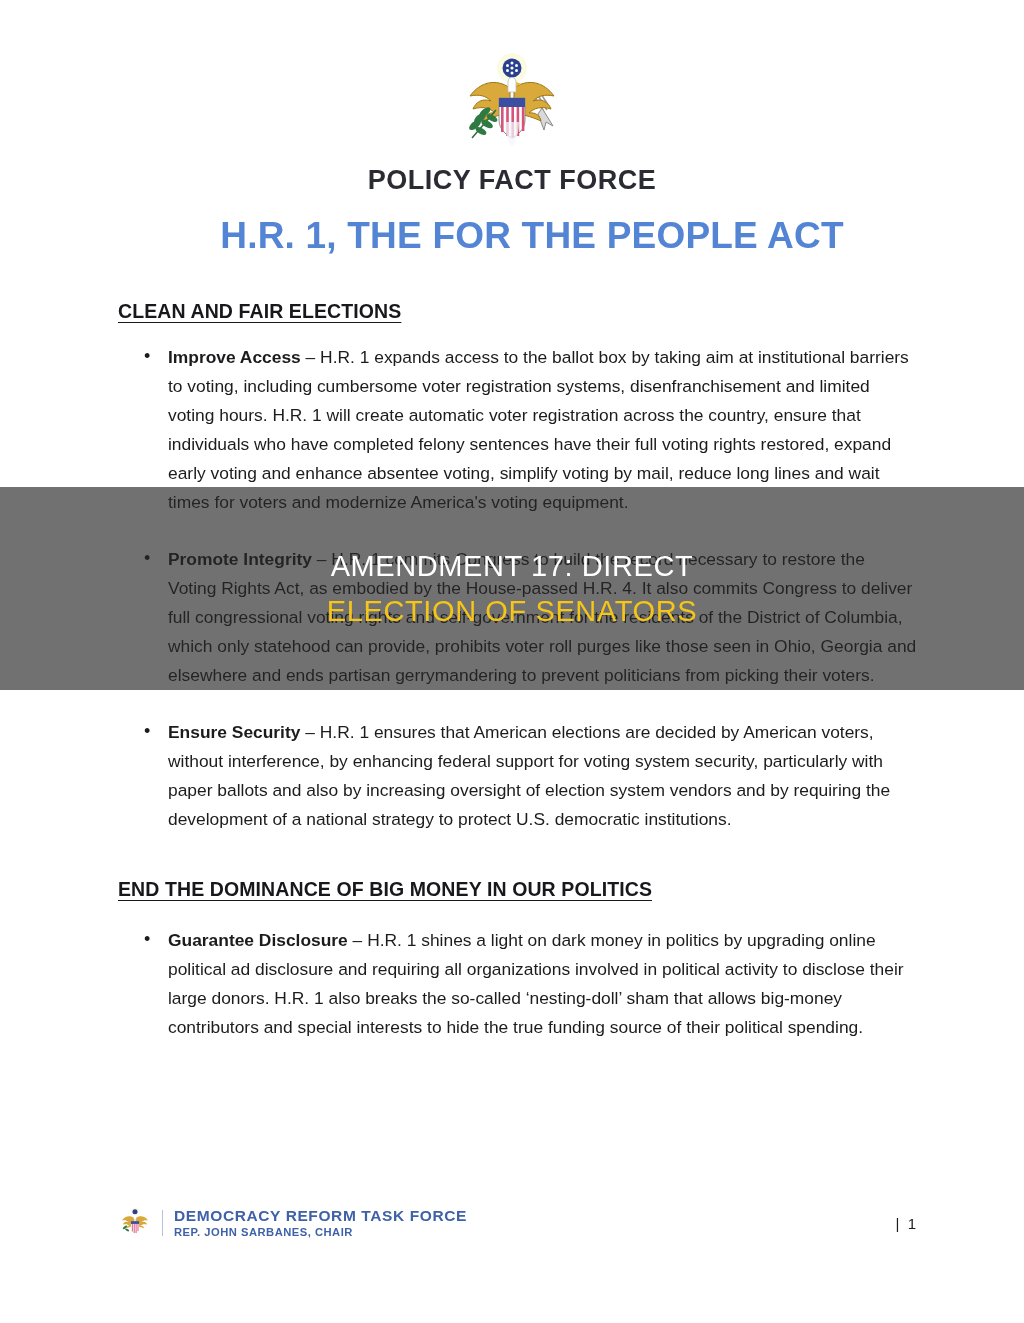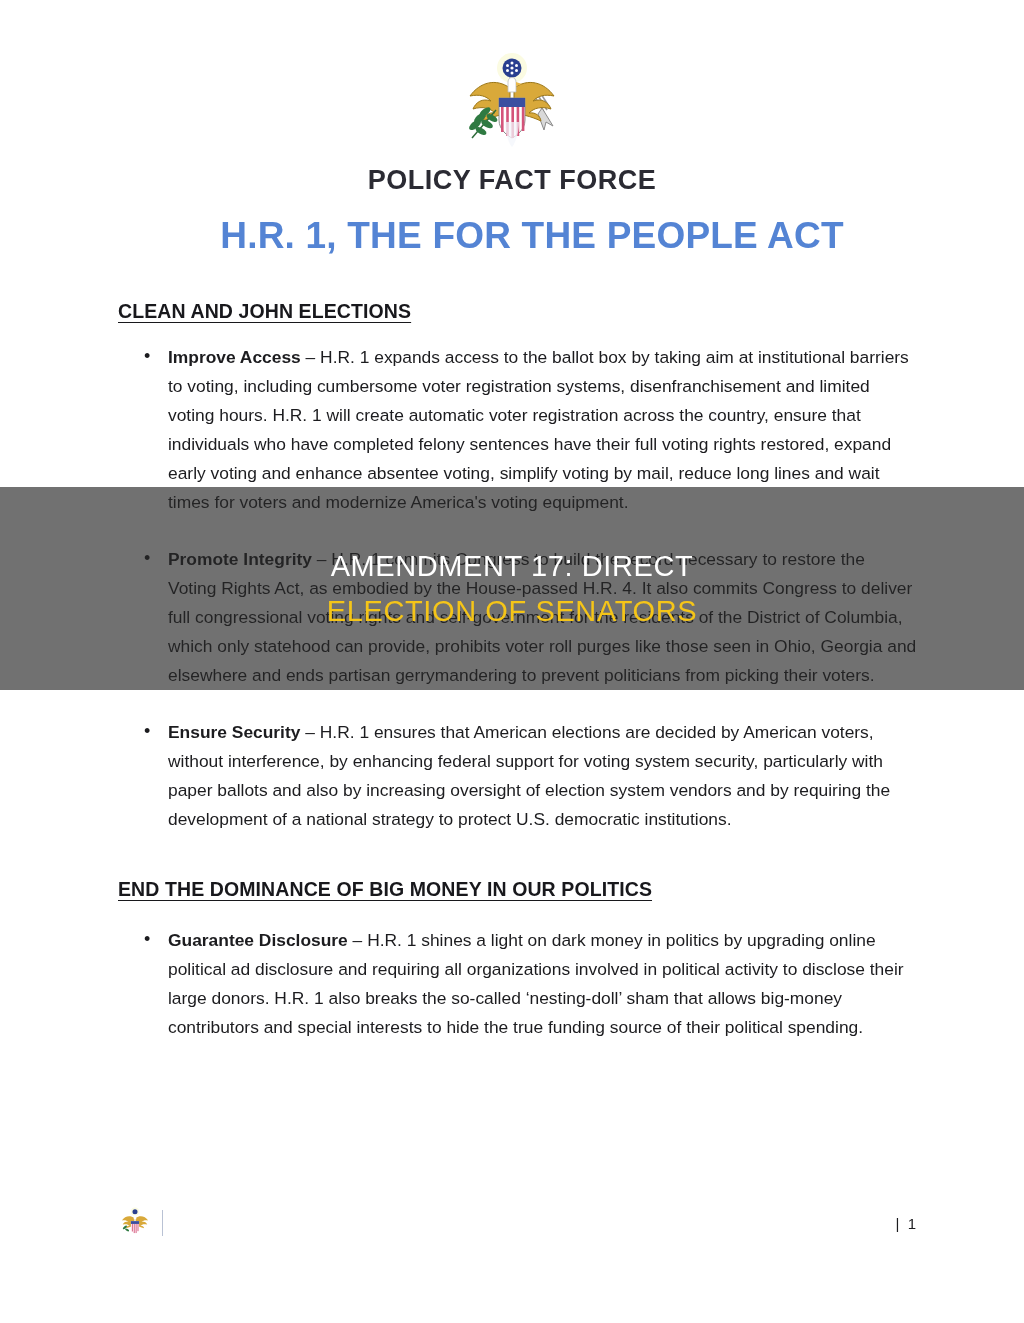--- a/index.html
+++ b/index.html
@@ -234,21 +234,21 @@
         <path d="M47 70 C47 80 50 90 54 95 C58 90 61 80 61 70 Z" fill="#f3f5fb" opacity="0.75"></path>
       </svg>
     </span>
   </div>
 
   <div class="fact-sheet-label">POLICY FACT FORCE</div>
   <div class="doc-title">H.R. 1, THE FOR THE PEOPLE ACT</div>
 
   <div class="content">
 
-    <h2 class="section-heading">CLEAN AND JOHN ELECTIONS</h2>
+    <h2 class="section-heading">CLEAN AND FAIR ELECTIONS</h2>
     <ul class="bullets">
       <li>
         <span class="lead">Improve Access</span><span> – </span><span>H.R. 1 expands access to the ballot box by taking aim at institutional barriers to voting, including cumbersome voter registration systems, disenfranchisement and limited voting hours. H.R. 1 will create automatic voter registration across the country, ensure that individuals who have completed felony sentences have their full voting rights restored, expand early voting and enhance absentee voting, simplify voting by mail, reduce long lines and wait times for voters and modernize America's voting equipment.</span>
       </li>
       <li>
         <span class="lead">Promote Integrity</span><span> – </span><span>H.R. 1 commits Congress to build the record necessary to restore the Voting Rights Act, as embodied by the House-passed H.R. 4. It also commits Congress to deliver full congressional voting rights and self-government for the residents of the District of Columbia, which only statehood can provide, prohibits voter roll purges like those seen in Ohio, Georgia and elsewhere and ends partisan gerrymandering to prevent politicians from picking their voters.</span>
       </li>
       <li>
         <span class="lead">Ensure Security</span><span> – </span><span>H.R. 1 ensures that American elections are decided by American voters, without interference, by enhancing federal support for voting system security, particularly with paper ballots and also by increasing oversight of election system vendors and by requiring the development of a national strategy to protect U.S. democratic institutions.</span>
       </li>
@@ -284,17 +284,21 @@
           <rect x="41" y="46" width="26" height="9" fill="#3a4fa0"></rect>
           <g fill="#d4547a">
             <rect x="44" y="55" width="3" height="24"></rect>
             <rect x="50" y="55" width="3" height="29"></rect>
             <rect x="56" y="55" width="3" height="29"></rect>
             <rect x="62" y="55" width="3" height="23"></rect>
           </g>
         </svg>
       </span>
       <span class="footer-divider"></span>
+      <span>
+        <div class="footer-text-main">DEMOCRACY REFORM TASK FORCE</div>
+        <div class="footer-text-sub">REP. JOHN SARBANES, CHAIR</div>
+      </span>
     </div>
     <div class="page-number">| 1</div>
   </div>
 
 </div>
 
 </body></html>

